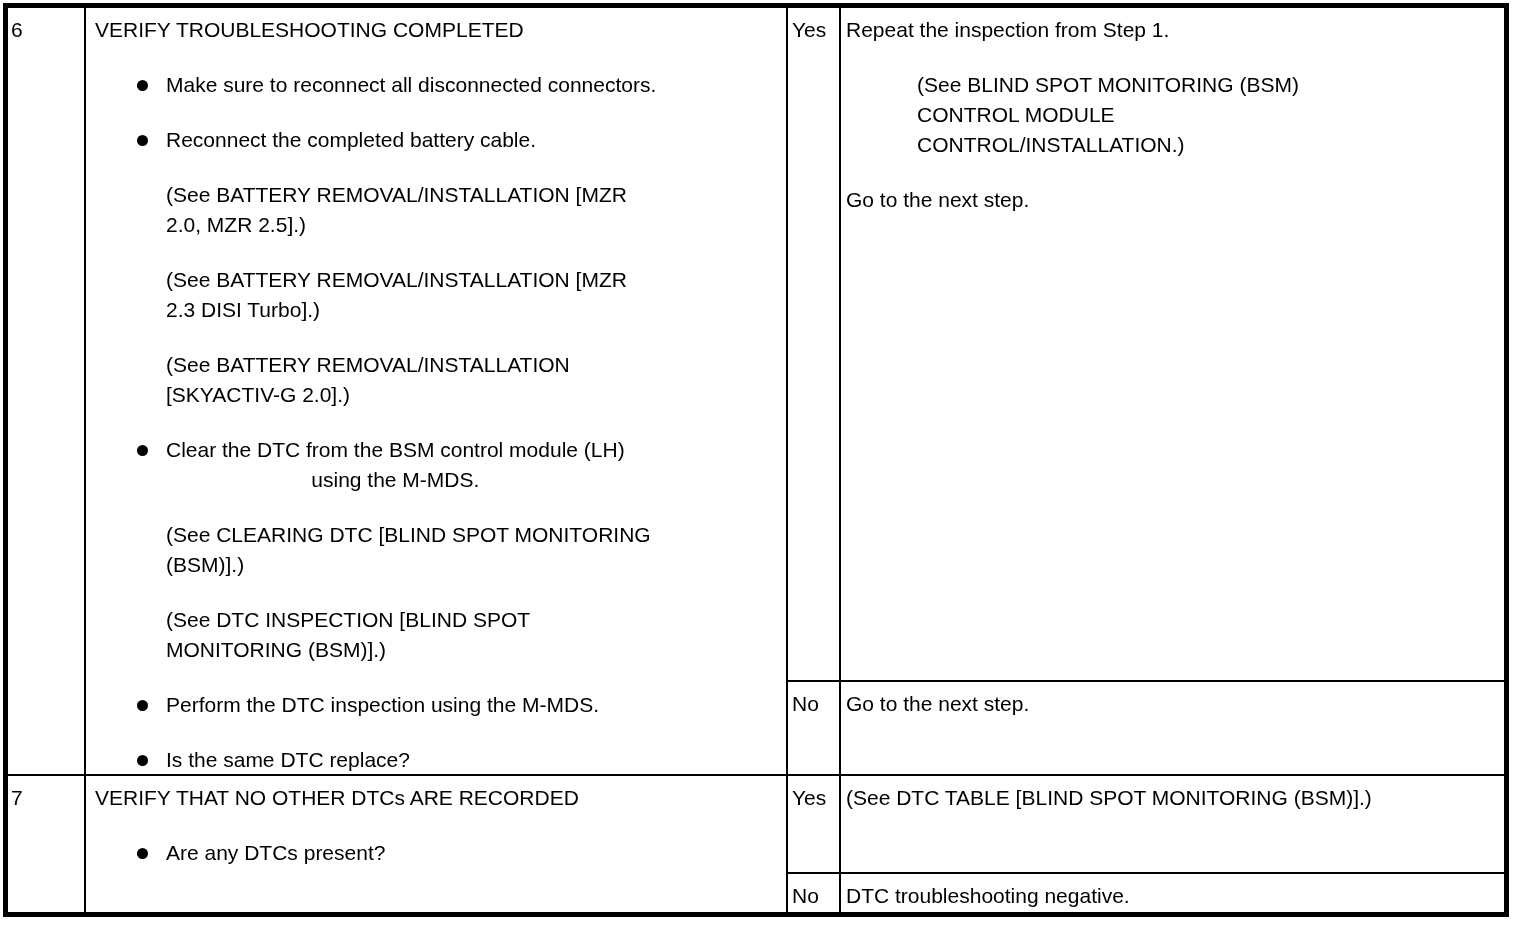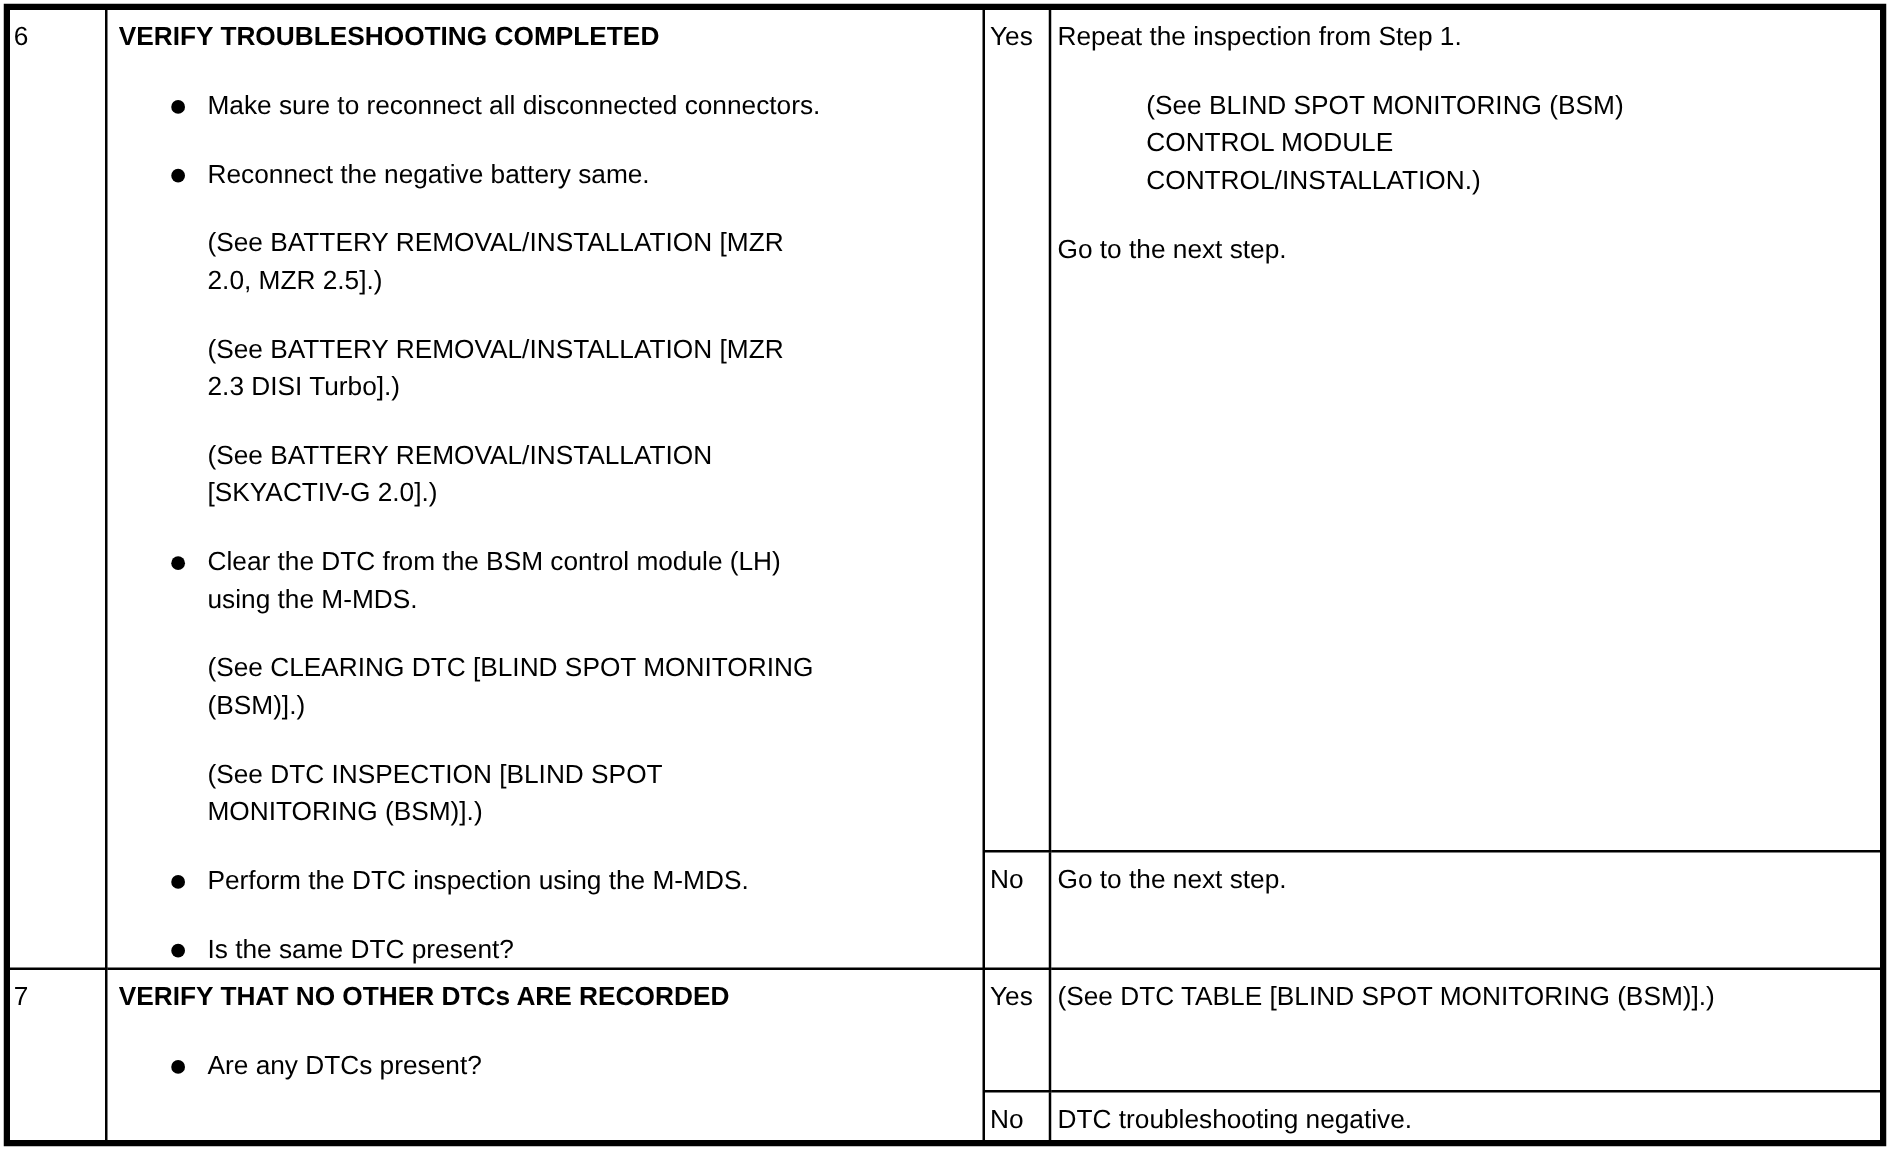--- a/index.html
+++ b/index.html
@@ -31,36 +31,36 @@
     padding: 7px 6px 0 6px;
     overflow: hidden;
   }
   .br { border-right: 2px solid #000; }
   .bb { border-bottom: 2px solid #000; }
   .span2 { grid-row: span 2; }
   .stepcell { padding-left: 3px; }
   .ynkcell  { padding-left: 4px; }
   .actioncell { padding-left: 9px; }
   .resultcell { padding-left: 5px; }
-  .title { font-weight: bold; }
+  .title { font-weight: normal; }
   .blk { margin-top: 25px; }
   .blk:first-child { margin-top: 0; }
   .li {
     display: flex;
     margin-left: 42px;
   }
   .dot {
     flex: none;
     width: 11px;
     height: 11px;
     border-radius: 50%;
     background: #000;
     margin-top: 10px;
   }
-  .li .txt { margin-left: 18px; }
+  .li .txt { margin-left: 18px; text-align: center; }
   .ref { margin-left: 71px; }
   .pre { white-space: pre-line; }
 </style>
 </head>
 <body>
 
 <div class="ts-table">
 
   <div class="c br bb span2 stepcell">
     <span>6</span>
@@ -69,21 +69,21 @@
   <div class="c br bb span2 actioncell">
     <div class="blk title">VERIFY TROUBLESHOOTING COMPLETED</div>
 
     <div class="blk li">
       <span class="dot"></span>
       <span class="txt pre">Make sure to reconnect all disconnected connectors.</span>
     </div>
 
     <div class="blk li">
       <span class="dot"></span>
-      <span class="txt pre">Reconnect the negative battery same.</span>
+      <span class="txt pre">Reconnect the completed battery cable.</span>
     </div>
 
     <div class="blk ref pre">(See BATTERY REMOVAL/INSTALLATION [MZR
 2.0, MZR 2.5].)</div>
     <div class="blk ref pre">(See BATTERY REMOVAL/INSTALLATION [MZR
 2.3 DISI Turbo].)</div>
     <div class="blk ref pre">(See BATTERY REMOVAL/INSTALLATION
 [SKYACTIV-G 2.0].)</div>
 
     <div class="blk li">
@@ -98,21 +98,21 @@
     <div class="blk ref pre">(See DTC INSPECTION [BLIND SPOT
 MONITORING (BSM)].)</div>
 
     <div class="blk li">
       <span class="dot"></span>
       <span class="txt pre">Perform the DTC inspection using the M-MDS.</span>
     </div>
 
     <div class="blk li">
       <span class="dot"></span>
-      <span class="txt pre">Is the same DTC present?</span>
+      <span class="txt pre">Is the same DTC replace?</span>
     </div>
   </div>
 
   <div class="c br bb ynkcell">
     <span>Yes</span>
   </div>
 
   <div class="c bb resultcell">
     <div class="blk pre">Repeat the inspection from Step 1.</div>
 

